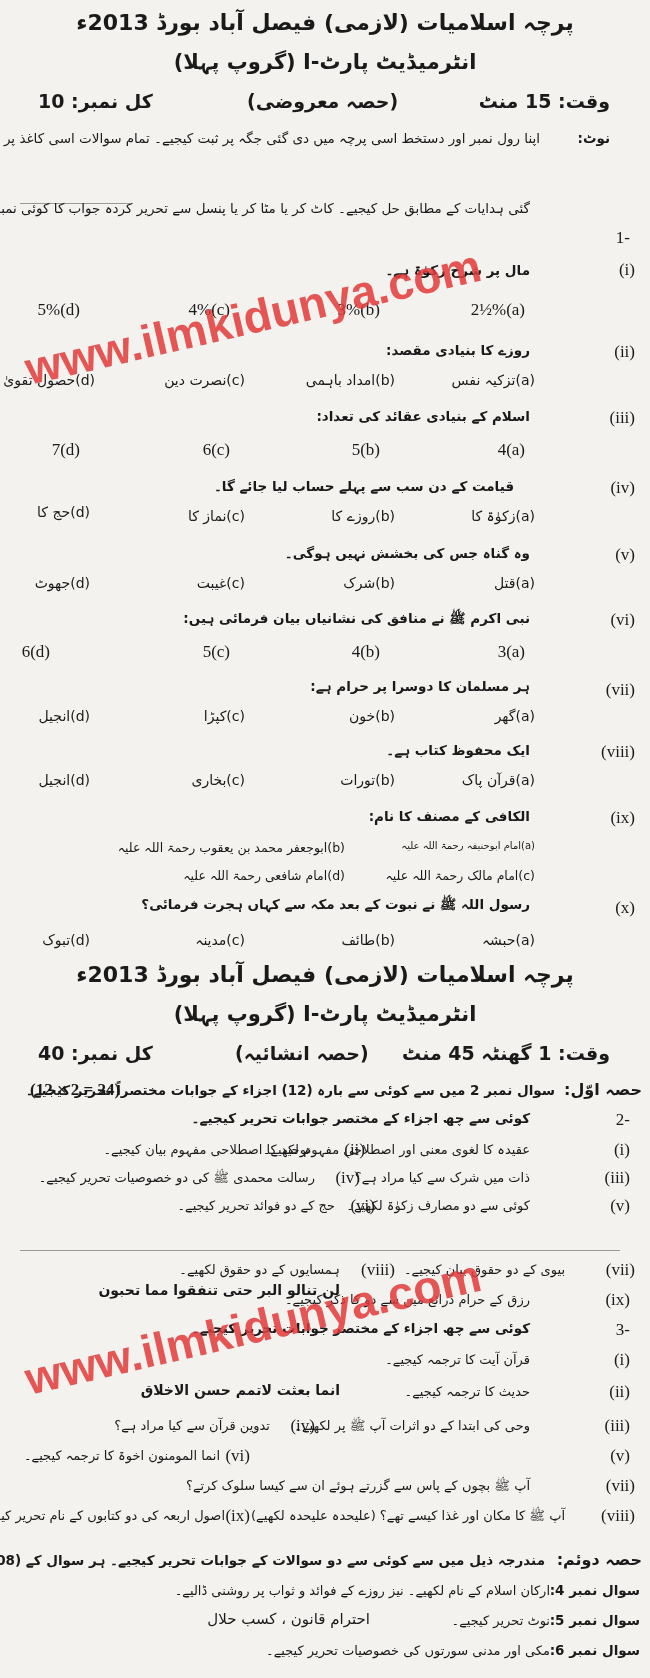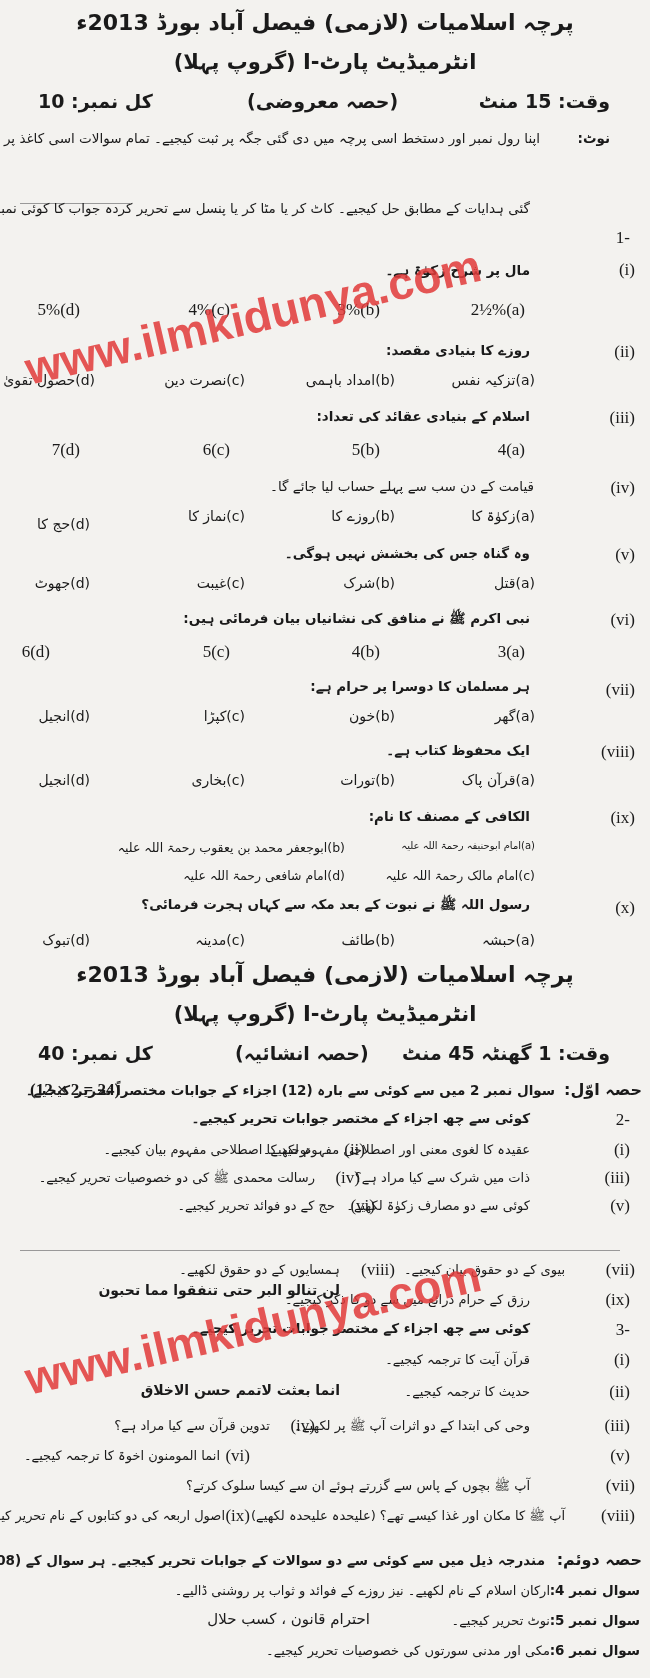--- a/index.html
+++ b/index.html
@@ -67,25 +67,25 @@
   <div class="opt" style="top:372px; right:555px;">(d)حصول تقویٰ</div>
 
   <div class="num" style="top:408px; right:15px;">(iii)</div>
   <div class="line txt" style="top:408px; right:120px; font-weight:bold;">اسلام کے بنیادی عقائد کی تعداد:</div>
   <div class="optn" style="top:440px; right:125px;">4(a)</div>
   <div class="optn" style="top:440px; right:270px;">5(b)</div>
   <div class="optn" style="top:440px; right:420px;">6(c)</div>
   <div class="optn" style="top:440px; right:570px;">7(d)</div>
 
   <div class="num" style="top:478px; right:15px;">(iv)</div>
-  <div class="line txt" style="top:478px; right:116px; font-weight:normal;">قیامت کے دن سب سے پہلے حساب لیا جائے گا۔</div>
+  <div class="line txt" style="top:478px; right:136px; font-weight:bold;">قیامت کے دن سب سے پہلے حساب لیا جائے گا۔</div>
   <div class="opt" style="top:508px; right:115px;">(a)زکوٰۃ کا</div>
   <div class="opt" style="top:508px; right:255px;">(b)روزے کا</div>
   <div class="opt" style="top:508px; right:405px;">(c)نماز کا</div>
-  <div class="opt" style="top:516px; right:560px;">(d)حج کا</div>
+  <div class="opt" style="top:504px; right:560px;">(d)حج کا</div>
 
   <div class="num" style="top:545px; right:15px;">(v)</div>
   <div class="line txt" style="top:545px; right:120px; font-weight:bold;">وہ گناہ جس کی بخشش نہیں ہوگی۔</div>
   <div class="opt" style="top:575px; right:115px;">(a)قتل</div>
   <div class="opt" style="top:575px; right:255px;">(b)شرک</div>
   <div class="opt" style="top:575px; right:405px;">(c)غیبت</div>
   <div class="opt" style="top:575px; right:560px;">(d)جھوٹ</div>
 
   <div class="num" style="top:610px; right:15px;">(vi)</div>
   <div class="line txt" style="top:610px; right:120px; font-weight:bold;">نبی اکرم ﷺ نے منافق کی نشانیاں بیان فرمائی ہیں:</div>

